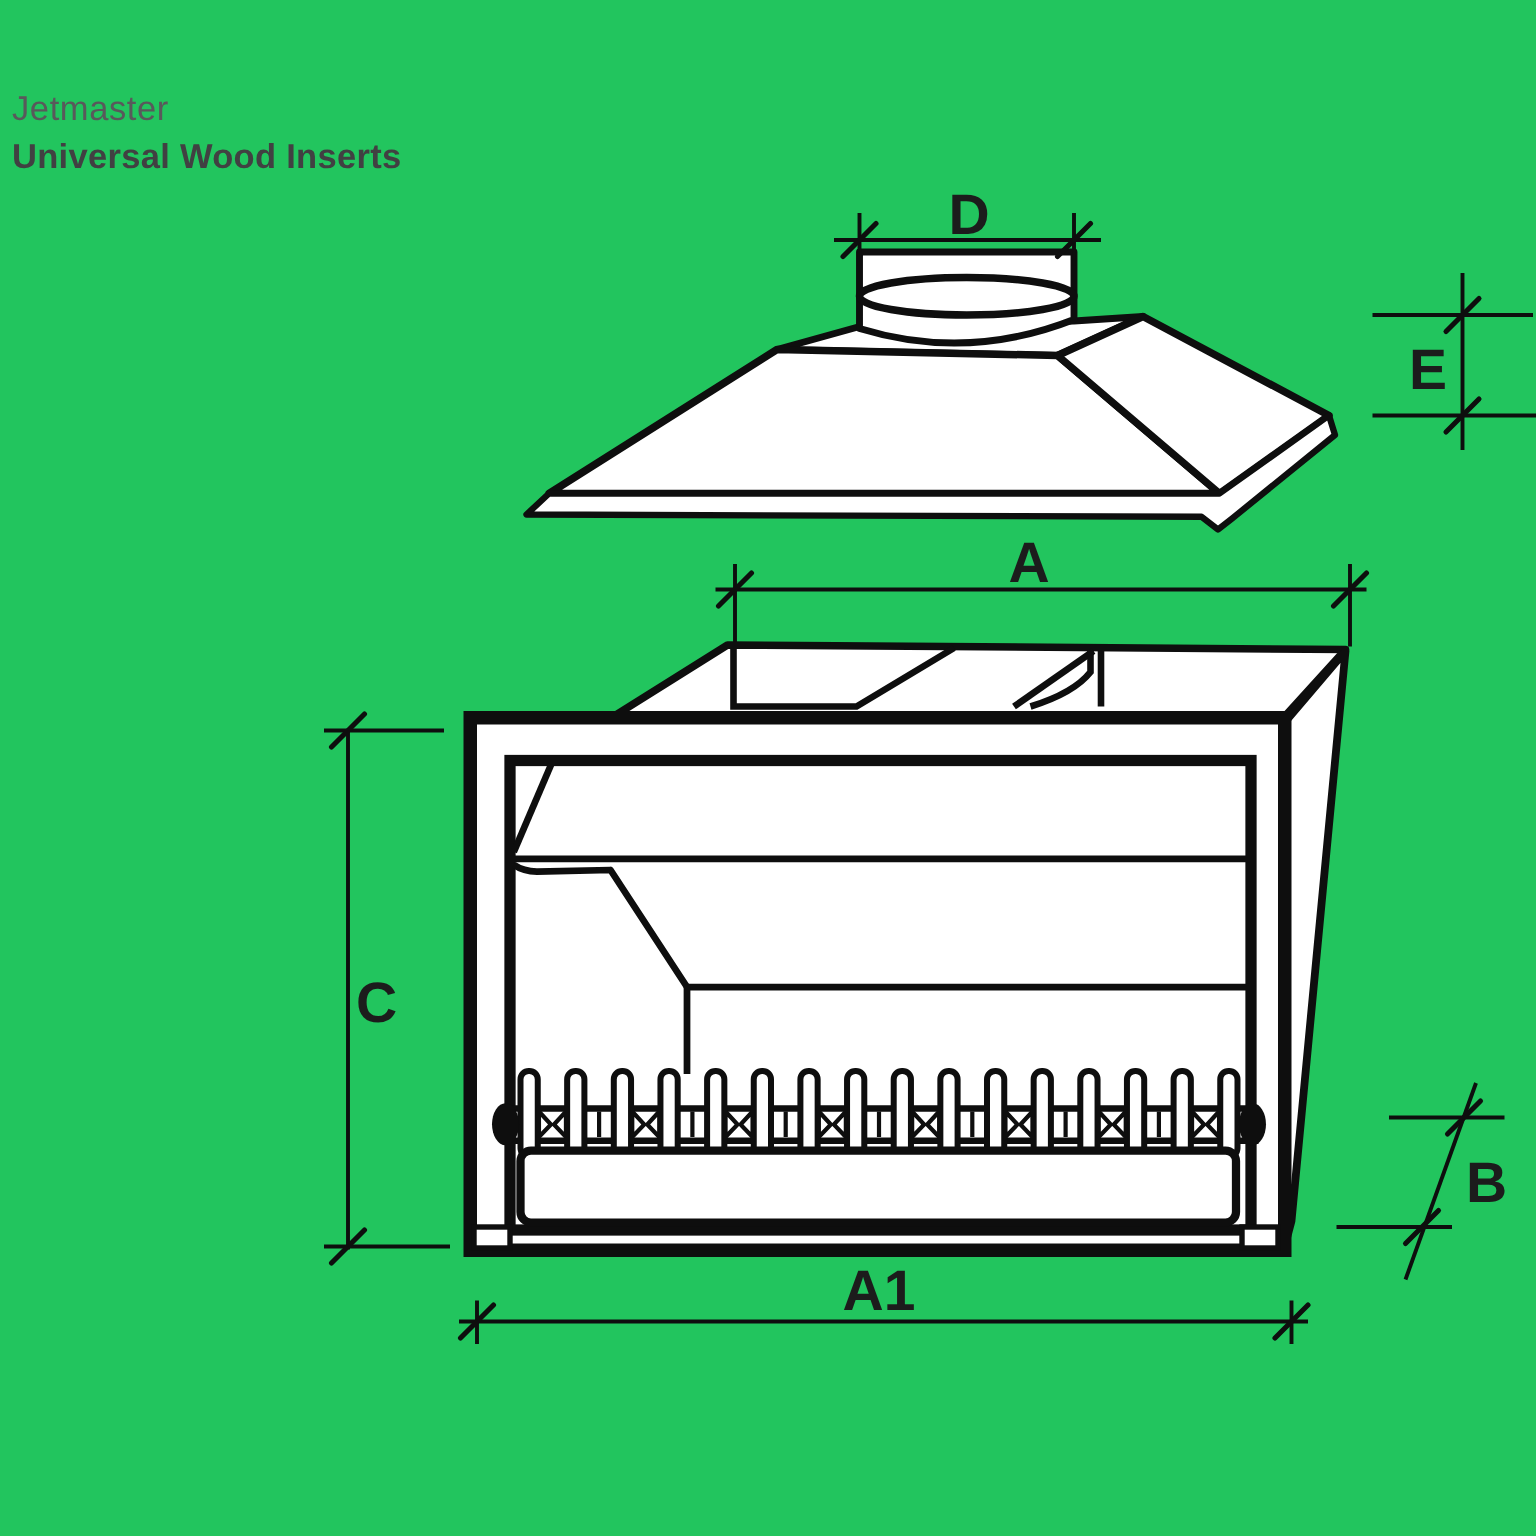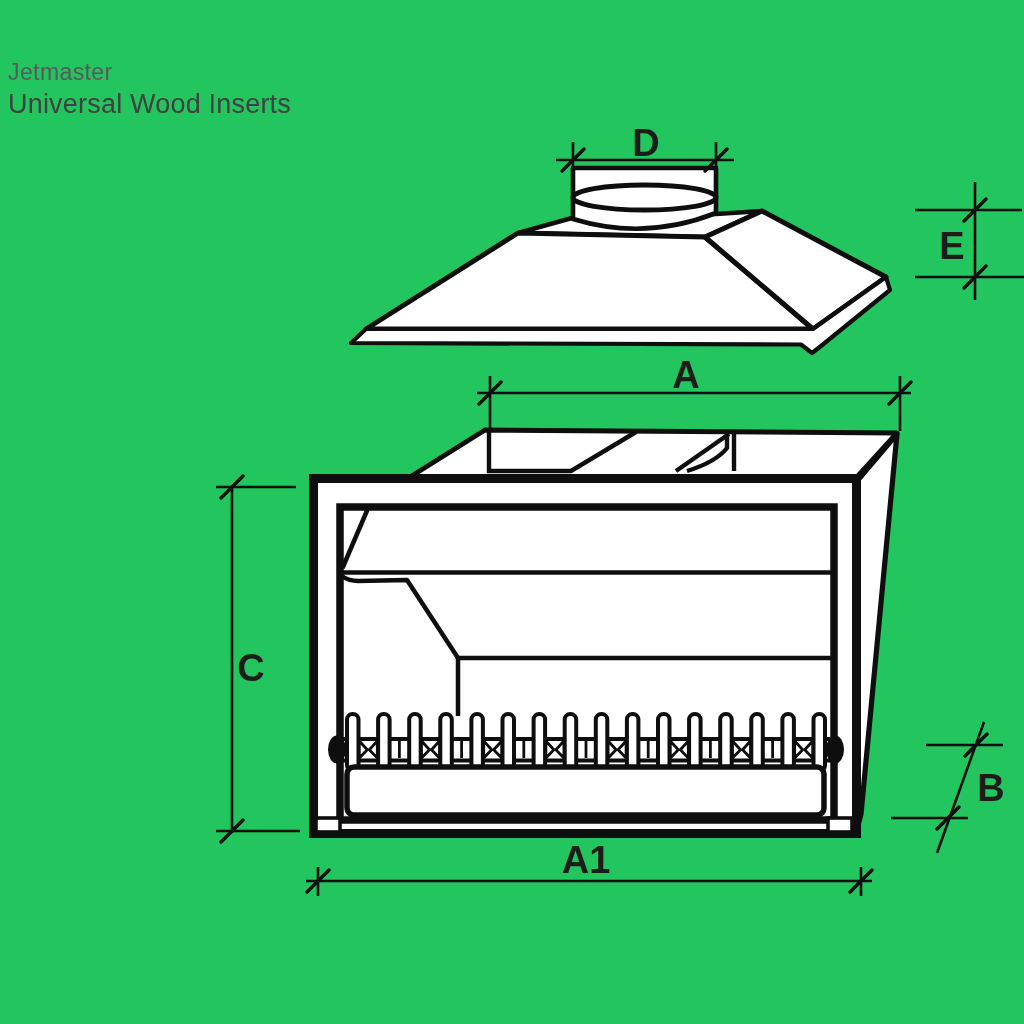--- a/index.html
+++ b/index.html
@@ -1,20 +1,20 @@
 <!DOCTYPE html>
 <html><head>
 <meta charset="utf-8">
 <style>
   html,body{margin:0;padding:0;background:#f6f6f6;}
   .canvas{position:relative;width:1024px;height:1024px;background:#22c55e;overflow:hidden;
           font-family:"Liberation Sans", sans-serif;}
   .header{position:absolute;left:8px;top:58px;}
   .brand{font-size:23px;font-weight:400;color:#59595b;letter-spacing:.4px;line-height:28px;margin:0;}
-  .title{font-size:27px;font-weight:400;color:#414042;letter-spacing:.2px;line-height:37px;margin:0;}
+  .title{font-size:23px;font-weight:700;color:#414042;letter-spacing:.2px;line-height:37px;margin:0;}
   svg{position:absolute;left:0;top:0;}
   .ln{stroke:#0e0e0e;fill:none;}
   .face{stroke:#0e0e0e;fill:#ffffff;}
   .dim{stroke:#0e0e0e;stroke-width:2.6;fill:none;}
   .tick{stroke:#0e0e0e;stroke-width:3.4;stroke-linecap:round;fill:none;}
   .dimlabel{font-family:"Liberation Sans", sans-serif;font-size:38px;font-weight:700;fill:#1c1c1c;}
 </style>
 </head>
 <body>
 

